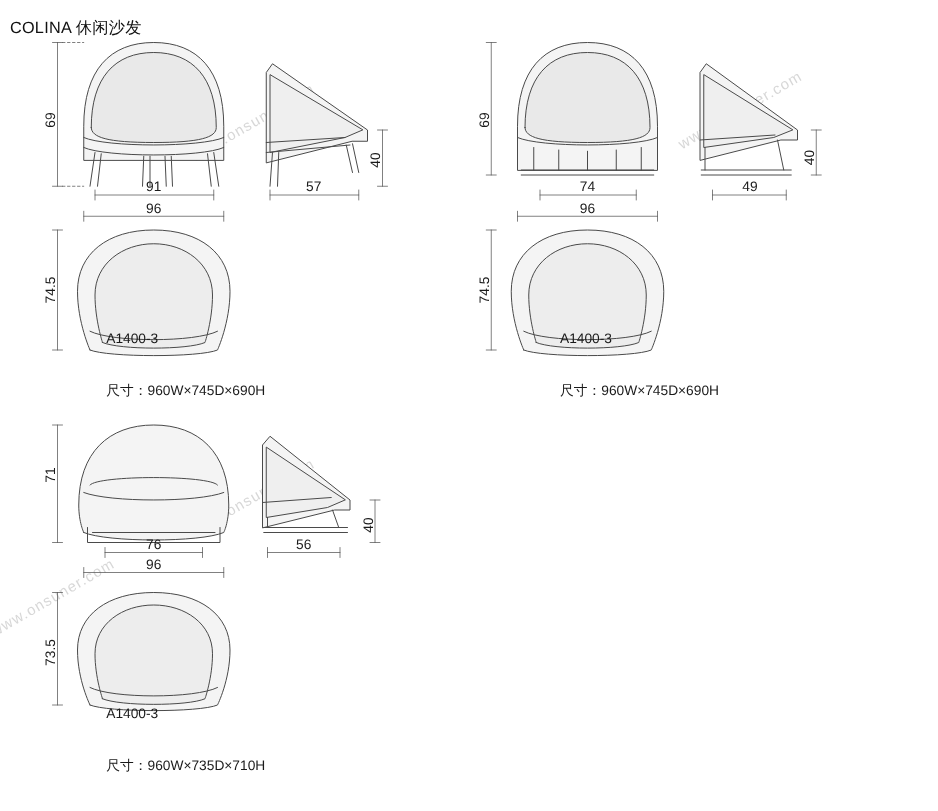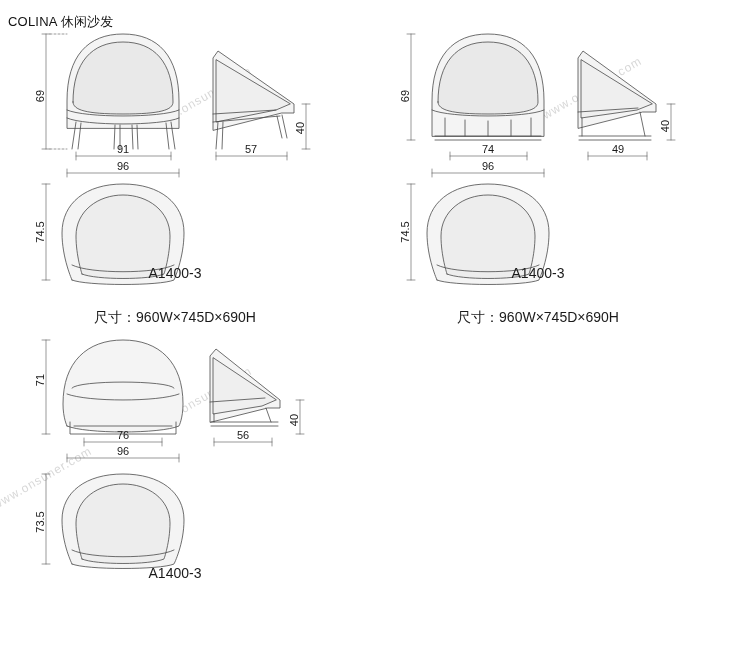--- a/index.html
+++ b/index.html
@@ -29,22 +29,22 @@
   .variant {
     position: absolute;
     text-decoration: underline;
   }
   .variant svg {
     display: block;
     overflow: visible;
   }
   .caption {
     position: absolute;
-    text-align: center;
-    font-size: 14px;
+    text-align: left;
+    font-size: 11px;
     color: #1a1a1a;
     white-space: nowrap;
   }
   .caption .code {
     display: block;
     margin-bottom: 6px;
   }
   .caption .dims {
     display: block;
     margin-top: 28px;
@@ -153,21 +153,21 @@
       <text x="34" y="214" text-anchor="middle" transform="rotate(-90 34 214)">74.5</text>
     </g>
   </svg>
 </div>
 
 <div class="caption" style="left:85px; top:265px; width:180px;">
   <span class="code">A1400-3</span>
   <span class="dims">尺寸：960W×745D×690H</span>
 </div>
 
-<div class="variant" style="left:375px; top:18px; width:330px; height:275px;">
+<div class="variant" style="left:357px; top:18px; width:330px; height:275px;">
   <svg width="330" height="275" viewBox="0 0 330 275">
     <g fill="none" stroke="#4a4a4a" stroke-width="0.8" stroke-linejoin="round" stroke-linecap="round">
 
       <g>
         <path d="M57 118 L57 83 C57 38 78 16 113 16 C148 16 169 38 169 83 L169 118 Z" fill="#f4f4f4" stroke="#4a4a4a"></path>
         <path d="M63 84 C63 44 82 24 113 24 C144 24 163 44 163 84 C163 92 150 96 113 96 C76 96 63 92 63 84 Z" fill="#e9e9e9" stroke="#4a4a4a"></path>
         <path d="M57 92 C75 100 151 100 169 92"></path>
 
         <path d="M60 118 L166 118"></path>
         <path d="M60 122 L166 122"></path>
@@ -301,13 +301,14 @@
       <text x="113" y="133" text-anchor="middle">96</text>
       <text x="288" y="98" text-anchor="middle" transform="rotate(-90 288 98)">40</text>
       <text x="233" y="117" text-anchor="middle">56</text>
       <text x="34" y="200" text-anchor="middle" transform="rotate(-90 34 200)">73.5</text>
     </g>
   </svg>
 </div>
 
 <div class="caption" style="left:85px; top:565px; width:180px;">
   <span class="code">A1400-3</span>
+  <span class="dims">尺寸：960W×735D×710H</span>
 </div>
 
 </body></html>

